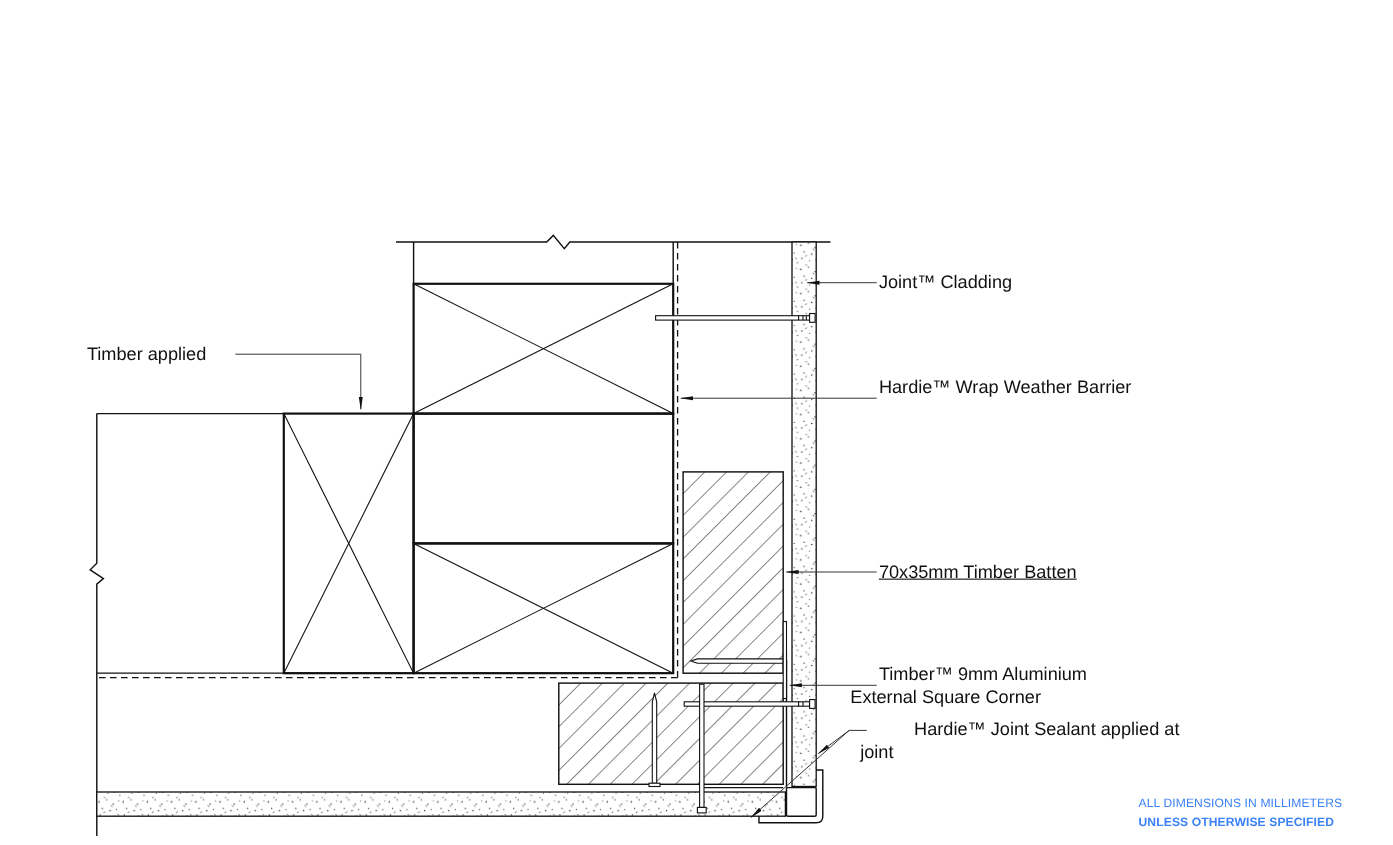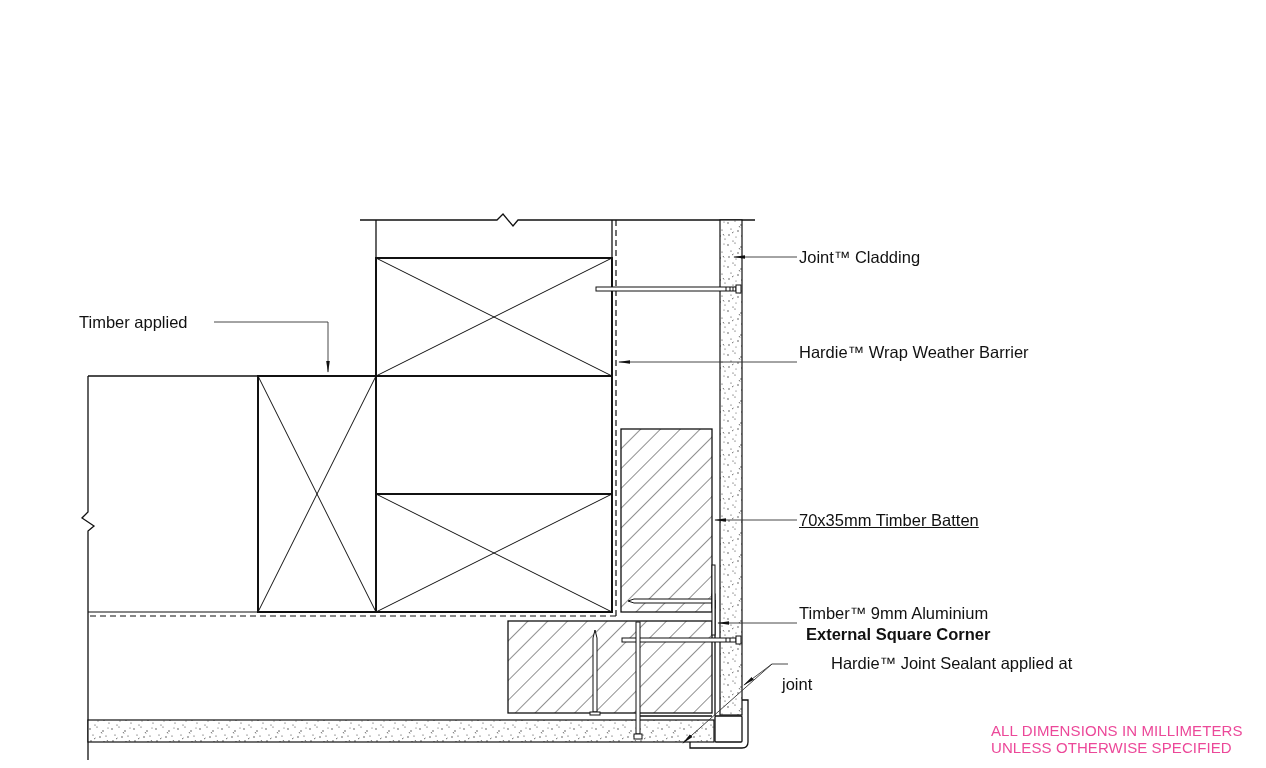--- a/index.html
+++ b/index.html
@@ -1,19 +1,19 @@
 <!DOCTYPE html>
 <html><head>
 <meta charset="utf-8">
 <style>
   html, body { margin:0; padding:0; background:#ffffff; }
   body { width:1266px; height:768px; position:relative; overflow:hidden; font-family:"Liberation Sans", sans-serif; }
   #drawing { position:absolute; left:0; top:0; width:1266px; height:768px; }
   .lbl { position:absolute; font-size:16.5px; color:#111; line-height:21px; white-space:nowrap; }
-  .note { position:absolute; font-size:15px; color:#ec4899; line-height:16px; white-space:nowrap; letter-spacing:0.1px; }
+  .note { position:absolute; font-size:11px; color:#3b82f6; line-height:16px; white-space:nowrap; letter-spacing:0.1px;margin-left:44px; }
 </style>
 </head>
 <body>
 
 <svg id="drawing" viewBox="0 0 1266 768" xmlns="http://www.w3.org/2000/svg">
   <defs>
     <pattern id="hatch" patternUnits="userSpaceOnUse" width="14" height="14" patternTransform="rotate(45)">
       <line x1="0" y1="0" x2="0" y2="14" stroke="#222" stroke-width="1"></line>
     </pattern>
     <pattern id="speckle" patternUnits="userSpaceOnUse" width="22" height="22">
@@ -134,18 +134,18 @@
     <polyline points="788,664 772,664 744,685" marker-end="url(#arrow)"></polyline>
     <line x1="772" y1="664" x2="683" y2="743" marker-end="url(#arrow)"></line>
   </g>
 </svg>
 
 <div class="lbl" style="left:79px; top:312px;">Timber applied</div>
 <div class="lbl" style="left:799px; top:247px;">Joint™ Cladding</div>
 <div class="lbl" style="left:799px; top:342px;">Hardie™ Wrap Weather Barrier</div>
 <div class="lbl" style="left:799px; top:510px;text-decoration:underline;">70x35mm Timber Batten</div>
 <div class="lbl" style="left:799px; top:603px;">Timber™ 9mm Aluminium</div>
-<div class="lbl" style="left:806px; top:624px;font-weight:bold;">External Square Corner</div>
+<div class="lbl" style="left:773px; top:624px;">External Square Corner</div>
 <div class="lbl" style="left:831px; top:653px;">Hardie™ Joint Sealant applied at</div>
 <div class="lbl" style="left:782px; top:674px;">joint</div>
 
 <div class="note" style="left:991px; top:723px;">ALL DIMENSIONS IN MILLIMETERS</div>
-<div class="note" style="left:991px; top:740px;">UNLESS OTHERWISE SPECIFIED</div>
+<div class="note" style="left:991px; top:740px;font-weight:bold;">UNLESS OTHERWISE SPECIFIED</div>
 
 </body></html>

